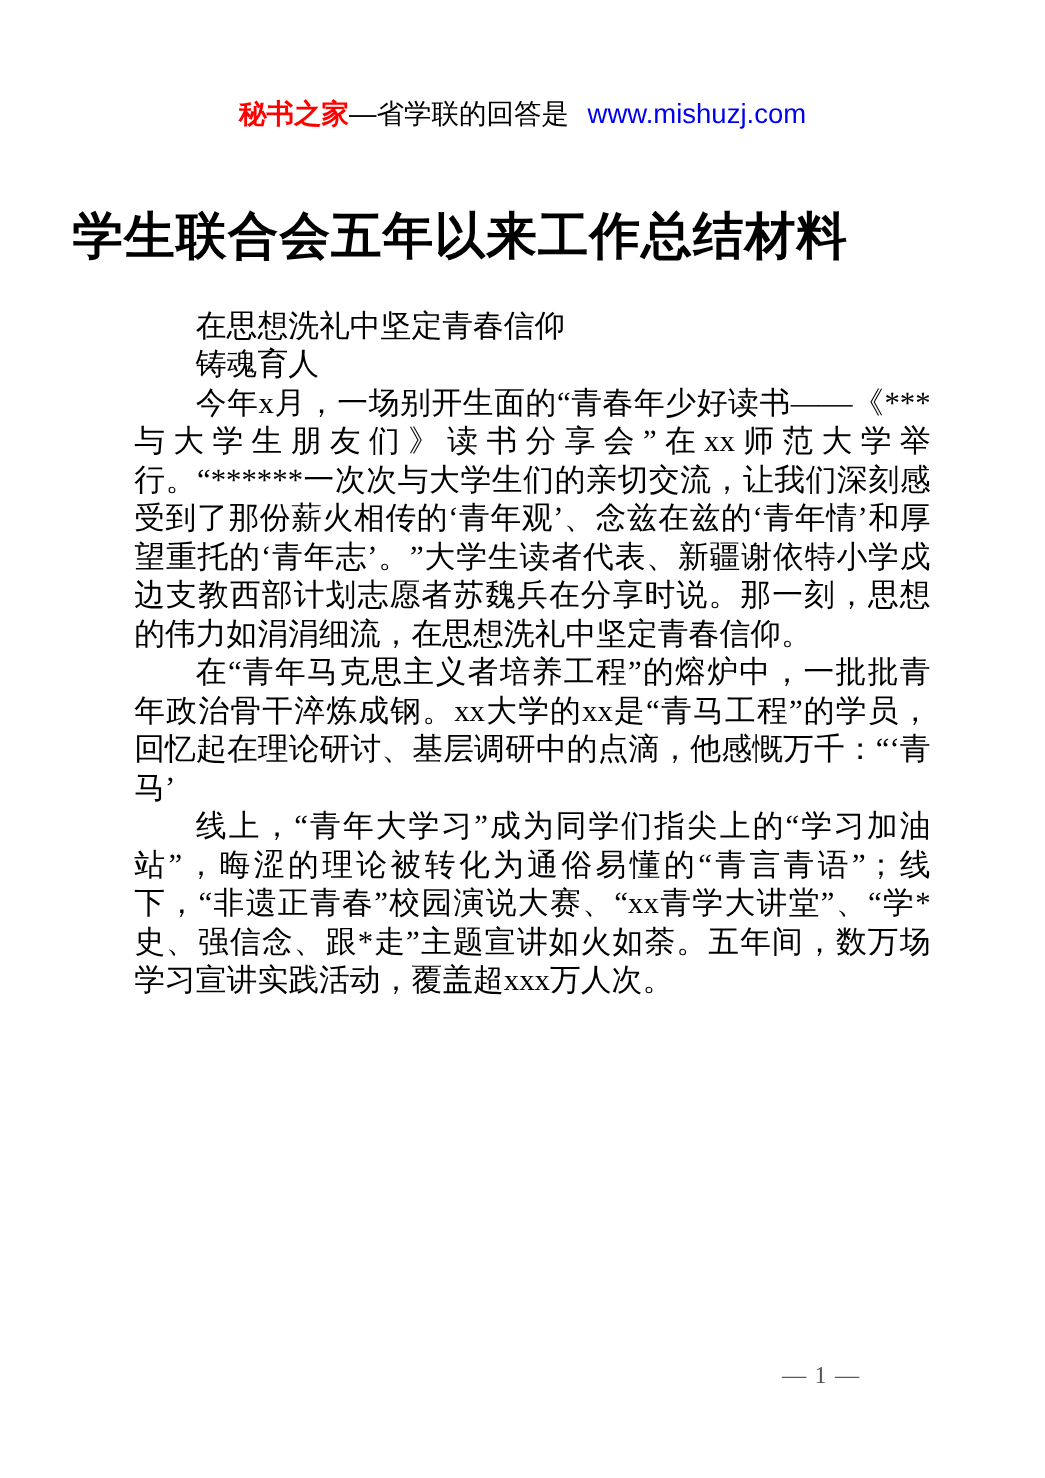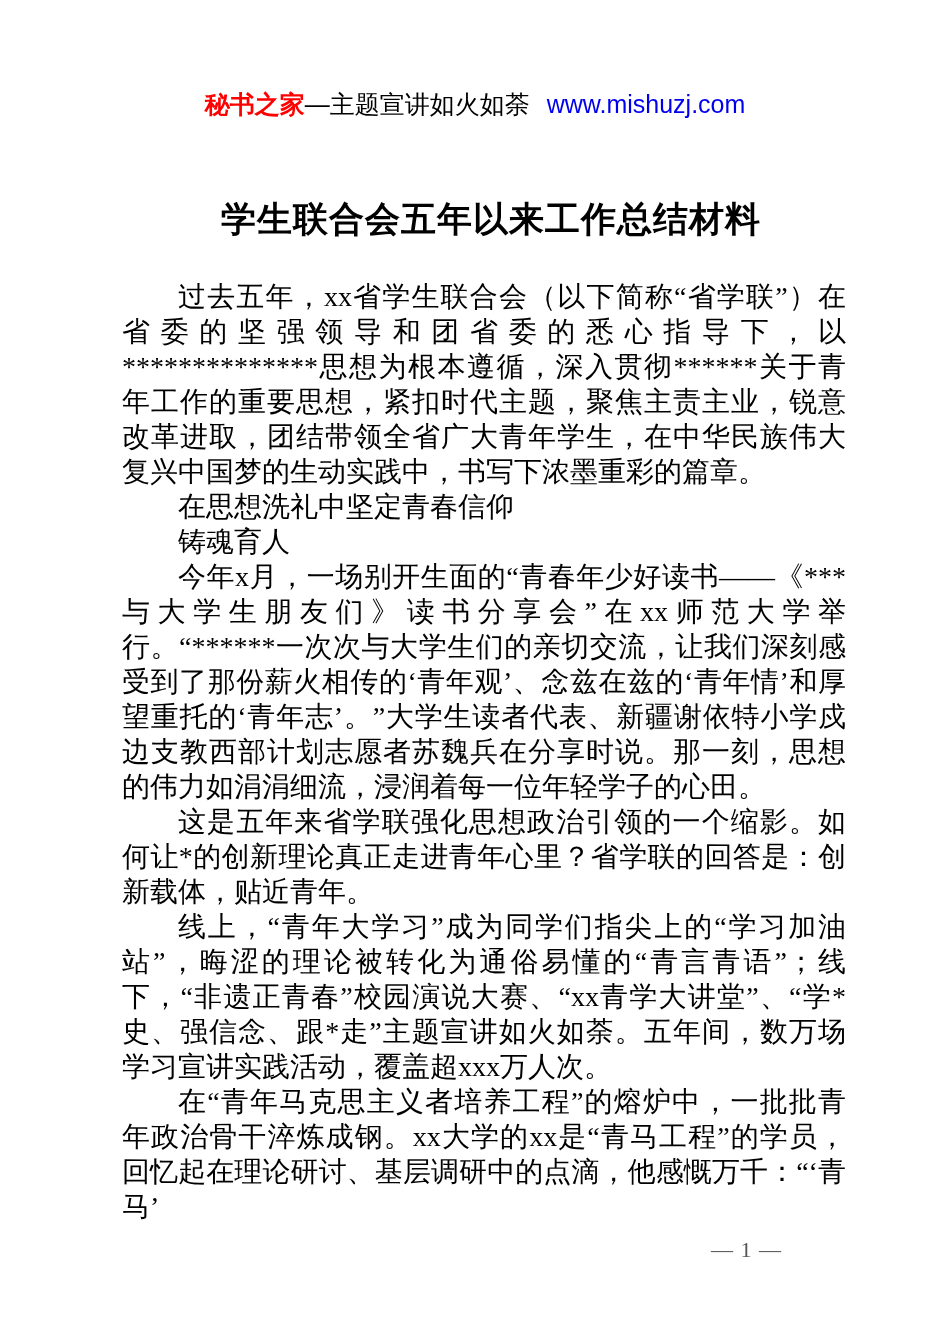--- a/index.html
+++ b/index.html
@@ -38,23 +38,22 @@
   .site-url {
     color: #0000ee;
     margin-left: 17px;
     text-decoration: none;
   }
   .doc-title {
     position: absolute;
     top: 180px;
     left: 62px;
     width: 826px;
-    margin: 16px;
-    text-align: center;
-    font-size: 35px;
+    margin: 4px;
+    font-size: 46px;
     font-weight: bold;
     letter-spacing: 1px;
     color: #000000;
   }
   .doc-body {
     position: absolute;
     top: 279px;
     left: 122px;
     width: 724px;
     font-size: 28px;
@@ -77,30 +76,28 @@
     letter-spacing: 1px;
     white-space: nowrap;
   }
 </style>
 </head>
 <body>
 
 <div class="page">
 
   <div class="site-header">
-    <span class="site-name">秘书之家</span><span class="site-tagline">—主题宣讲如火如荼</span><span class="site-url">www.mishuzj.com</span>
+    <span class="site-name">秘书之家</span><span class="site-tagline">—省学联的回答是</span><span class="site-url">www.mishuzj.com</span>
   </div>
 
   <h1 class="doc-title">学生联合会五年以来工作总结材料</h1>
 
   <div class="doc-body">
-    <p>过去五年，xx省学生联合会（以下简称“省学联”）在省委的坚强领导和团省委的悉心指导下，以**************思想为根本遵循，深入贯彻******关于青年工作的重要思想，紧扣时代主题，聚焦主责主业，锐意改革进取，团结带领全省广大青年学生，在中华民族伟大复兴中国梦的生动实践中，书写下浓墨重彩的篇章。</p>
     <p>在思想洗礼中坚定青春信仰</p>
     <p>铸魂育人</p>
-    <p>今年x月，一场别开生面的“青春年少好读书——《***与大学生朋友们》读书分享会”在xx师范大学举行。“******一次次与大学生们的亲切交流，让我们深刻感受到了那份薪火相传的‘青年观’、念兹在兹的‘青年情’和厚望重托的‘青年志’。”大学生读者代表、新疆谢依特小学戍边支教西部计划志愿者苏魏兵在分享时说。那一刻，思想的伟力如涓涓细流，浸润着每一位年轻学子的心田。</p>
-    <p>这是五年来省学联强化思想政治引领的一个缩影。如何让*的创新理论真正走进青年心里？省学联的回答是：创新载体，贴近青年。</p>
+    <p>今年x月，一场别开生面的“青春年少好读书——《***与大学生朋友们》读书分享会”在xx师范大学举行。“******一次次与大学生们的亲切交流，让我们深刻感受到了那份薪火相传的‘青年观’、念兹在兹的‘青年情’和厚望重托的‘青年志’。”大学生读者代表、新疆谢依特小学戍边支教西部计划志愿者苏魏兵在分享时说。那一刻，思想的伟力如涓涓细流，在思想洗礼中坚定青春信仰。</p>
+    <p>在“青年马克思主义者培养工程”的熔炉中，一批批青年政治骨干淬炼成钢。xx大学的xx是“青马工程”的学员，回忆起在理论研讨、基层调研中的点滴，他感慨万千：“‘青马’</p>
     <p>线上，“青年大学习”成为同学们指尖上的“学习加油站”，晦涩的理论被转化为通俗易懂的“青言青语”；线下，“非遗正青春”校园演说大赛、“xx青学大讲堂”、“学*史、强信念、跟*走”主题宣讲如火如荼。五年间，数万场学习宣讲实践活动，覆盖超xxx万人次。</p>
-    <p>在“青年马克思主义者培养工程”的熔炉中，一批批青年政治骨干淬炼成钢。xx大学的xx是“青马工程”的学员，回忆起在理论研讨、基层调研中的点滴，他感慨万千：“‘青马’</p>
   </div>
 
   <div class="page-number">— 1 —</div>
 
 </div>
 
 </body></html>

